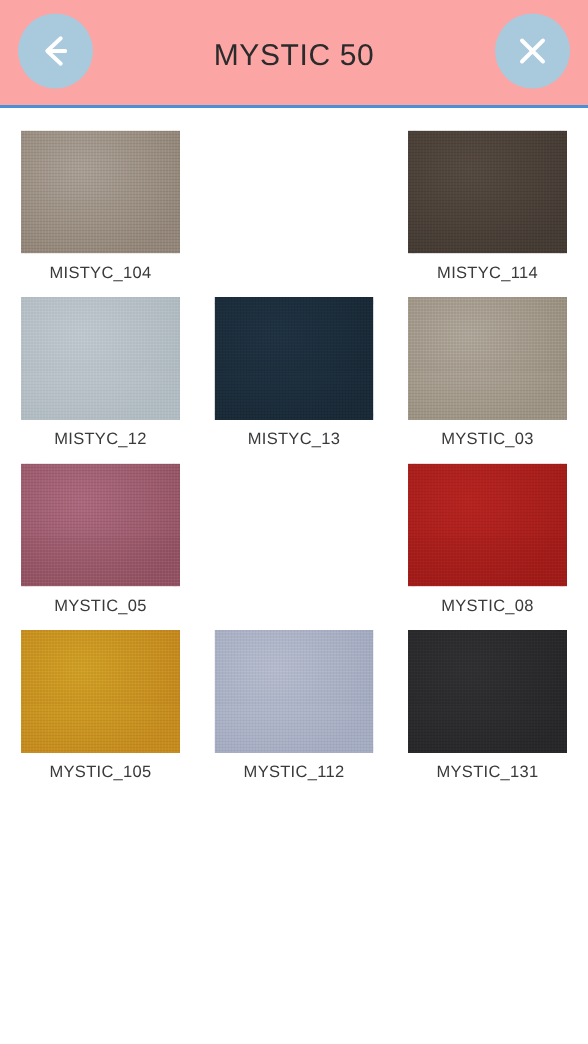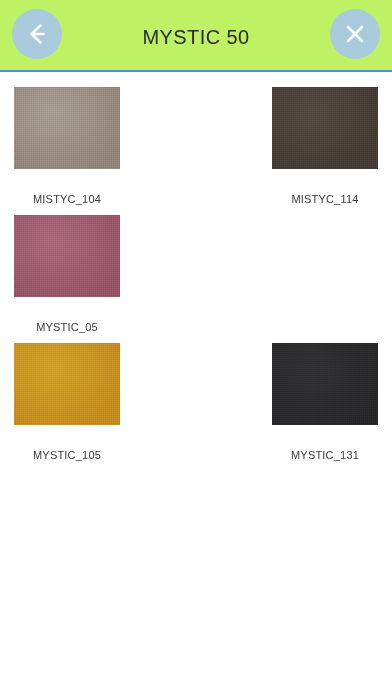--- a/index.html
+++ b/index.html
@@ -19,21 +19,21 @@
     background: #ffffff;
     display: flex;
     flex-direction: column;
   }
 
   
   .header {
     position: relative;
     height: 70px;
     flex: 0 0 70px;
-    background: #bef264;
+    background: #fca5a5;
     display: flex;
     align-items: center;
     justify-content: center;
   }
 
   .nav-circle {
     position: absolute;
     top: 9px;
     width: 50px;
     height: 50px;
@@ -121,21 +121,21 @@
     inset: 0;
     background:
       repeating-linear-gradient(0deg,   rgba(255,255,255,0.055) 0 1px, rgba(0,0,0,0.035) 1px 2px),
       repeating-linear-gradient(90deg,  rgba(255,255,255,0.045) 0 1px, rgba(0,0,0,0.03) 1px 2px),
       radial-gradient(ellipse at 38% 32%, rgba(255,255,255,0.13), rgba(0,0,0,0.10) 78%);
     pointer-events: none;
     mix-blend-mode: overlay;
   }
 
   .swatch-label {
-    margin-top: 24px;
+    margin-top: 7px;
     font-size: 11px;
     color: #3a3a3a;
     letter-spacing: 0.2px;
     text-align: center;
     white-space: nowrap;
     user-select: none;
   }
 </style>
 </head>
 <body>
@@ -173,34 +173,56 @@
       <div class="swatch-cell">
         <div class="swatch-chip" style="background: rgb(154, 142, 130);"></div>
         <div class="swatch-label">MISTYC_104</div>
       </div>
       <div class="swatch-cell">
         <div class="swatch-chip" style="background: rgb(74, 64, 56);"></div>
         <div class="swatch-label">MISTYC_114</div>
       </div>
     </div>
 
+    <div class="swatch-row">
+      <div class="swatch-cell">
+        <div class="swatch-chip" style="background: rgb(182, 192, 198);"></div>
+        <div class="swatch-label">MISTYC_12</div>
+      </div>
+      <div class="swatch-cell">
+        <div class="swatch-chip" style="background: rgb(27, 44, 58);"></div>
+        <div class="swatch-label">MISTYC_13</div>
+      </div>
+      <div class="swatch-cell">
+        <div class="swatch-chip" style="background: rgb(163, 154, 140);"></div>
+        <div class="swatch-label">MYSTIC_03</div>
+      </div>
+    </div>
 
     <div class="swatch-row">
       <div class="swatch-cell">
         <div class="swatch-chip" style="background: rgb(156, 92, 110);"></div>
         <div class="swatch-label">MYSTIC_05</div>
       </div>
+      <div class="swatch-cell">
+        <div class="swatch-chip" style="background: rgb(168, 31, 28);"></div>
+        <div class="swatch-label">MYSTIC_08</div>
+      </div>
     </div>
 
     <div class="swatch-row">
       <div class="swatch-cell">
         <div class="swatch-chip" style="background: rgb(200, 147, 34);"></div>
         <div class="swatch-label">MYSTIC_105</div>
       </div>
       <div class="swatch-cell">
+        <div class="swatch-chip" style="background: rgb(169, 176, 196);"></div>
+        <div class="swatch-label">MYSTIC_112</div>
+      </div>
+      <div class="swatch-cell">
         <div class="swatch-chip" style="background: rgb(43, 43, 45);"></div>
         <div class="swatch-label">MYSTIC_131</div>
       </div>
     </div>
 
     <div class="swatch-row">
     </div>
 
   </div>
 

